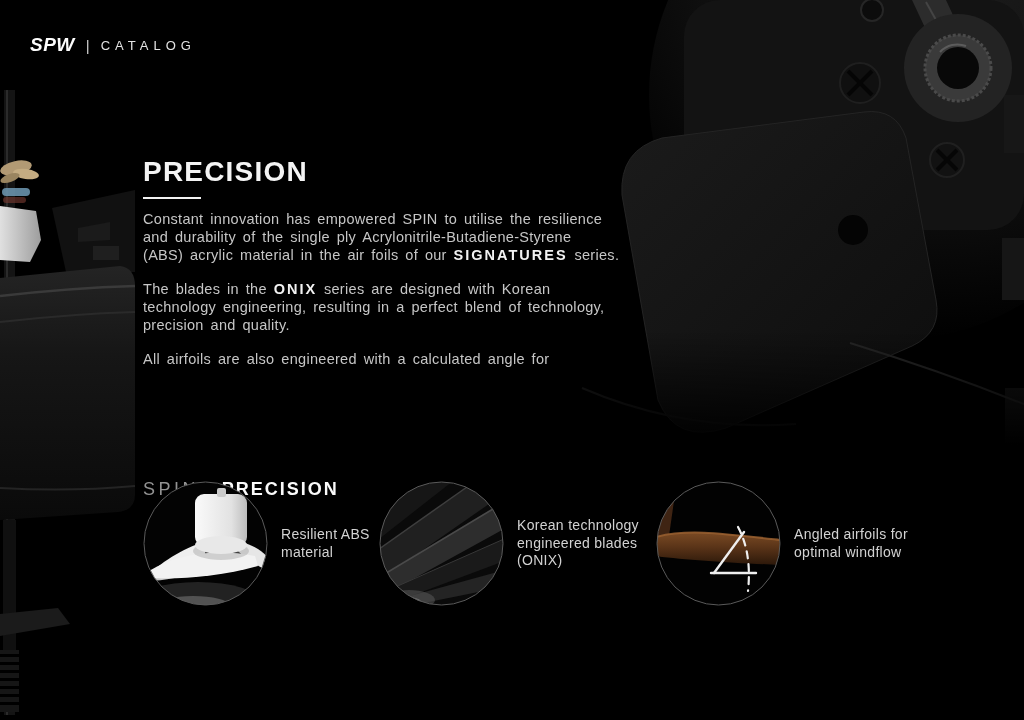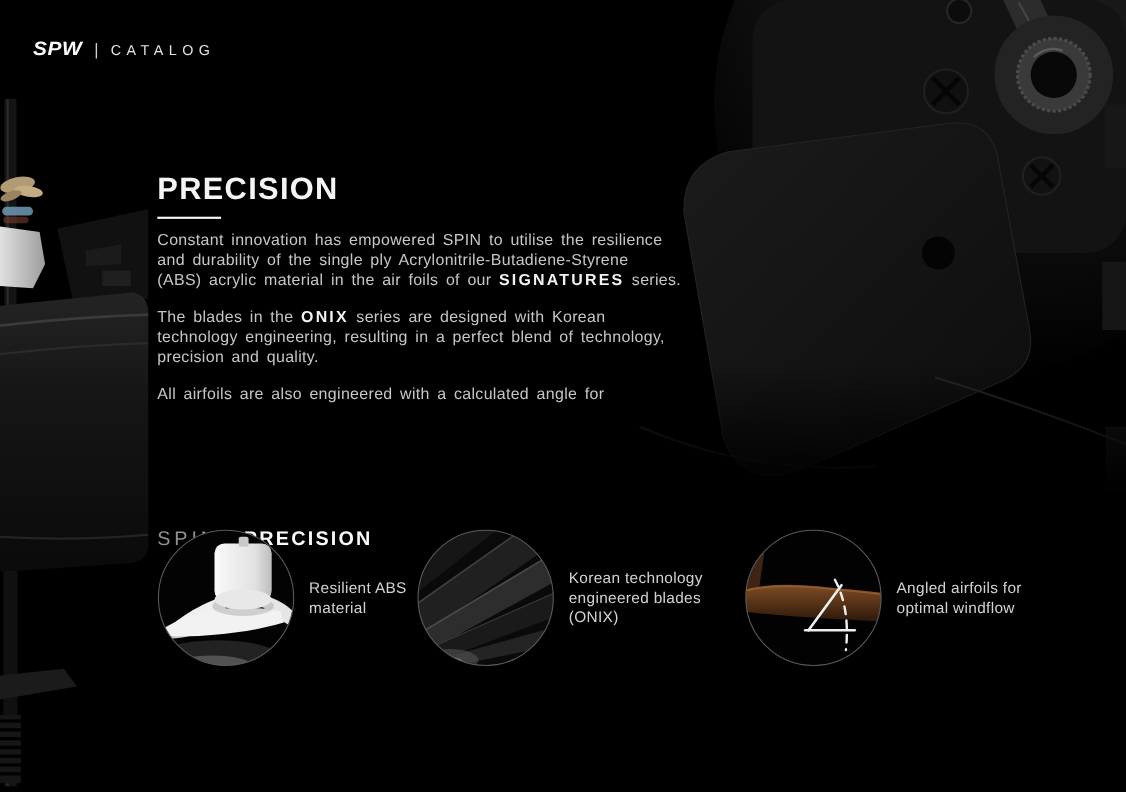--- a/index.html
+++ b/index.html
@@ -237,21 +237,21 @@
       </g>
       <circle cx="62.5" cy="62.5" r="61.5" fill="none" stroke="#5a5a5a" stroke-width="1"></circle>
     </svg>
     <div class="fcaption">
       <div>Korean technology</div>
       <div>engineered blades</div>
       <div>(ONIX)</div>
     </div>
   </div>
 
-  <div class="feature" style="left:677px;">
+  <div class="feature" style="left:656px;">
     <svg class="fcircle" viewBox="0 0 125 125" aria-hidden="true">
       <defs>
         <clipPath id="c3clip">
             <circle cx="62.5" cy="62.5" r="61.5"></circle>
           </clipPath>
         <linearGradient id="wood" x1="0" y1="0" x2="0" y2="1">
           <stop offset="0%" stop-color="#7a4a24"></stop>
             <stop offset="45%" stop-color="#5a3418"></stop>
             <stop offset="100%" stop-color="#2c180a"></stop>
         </linearGradient>

